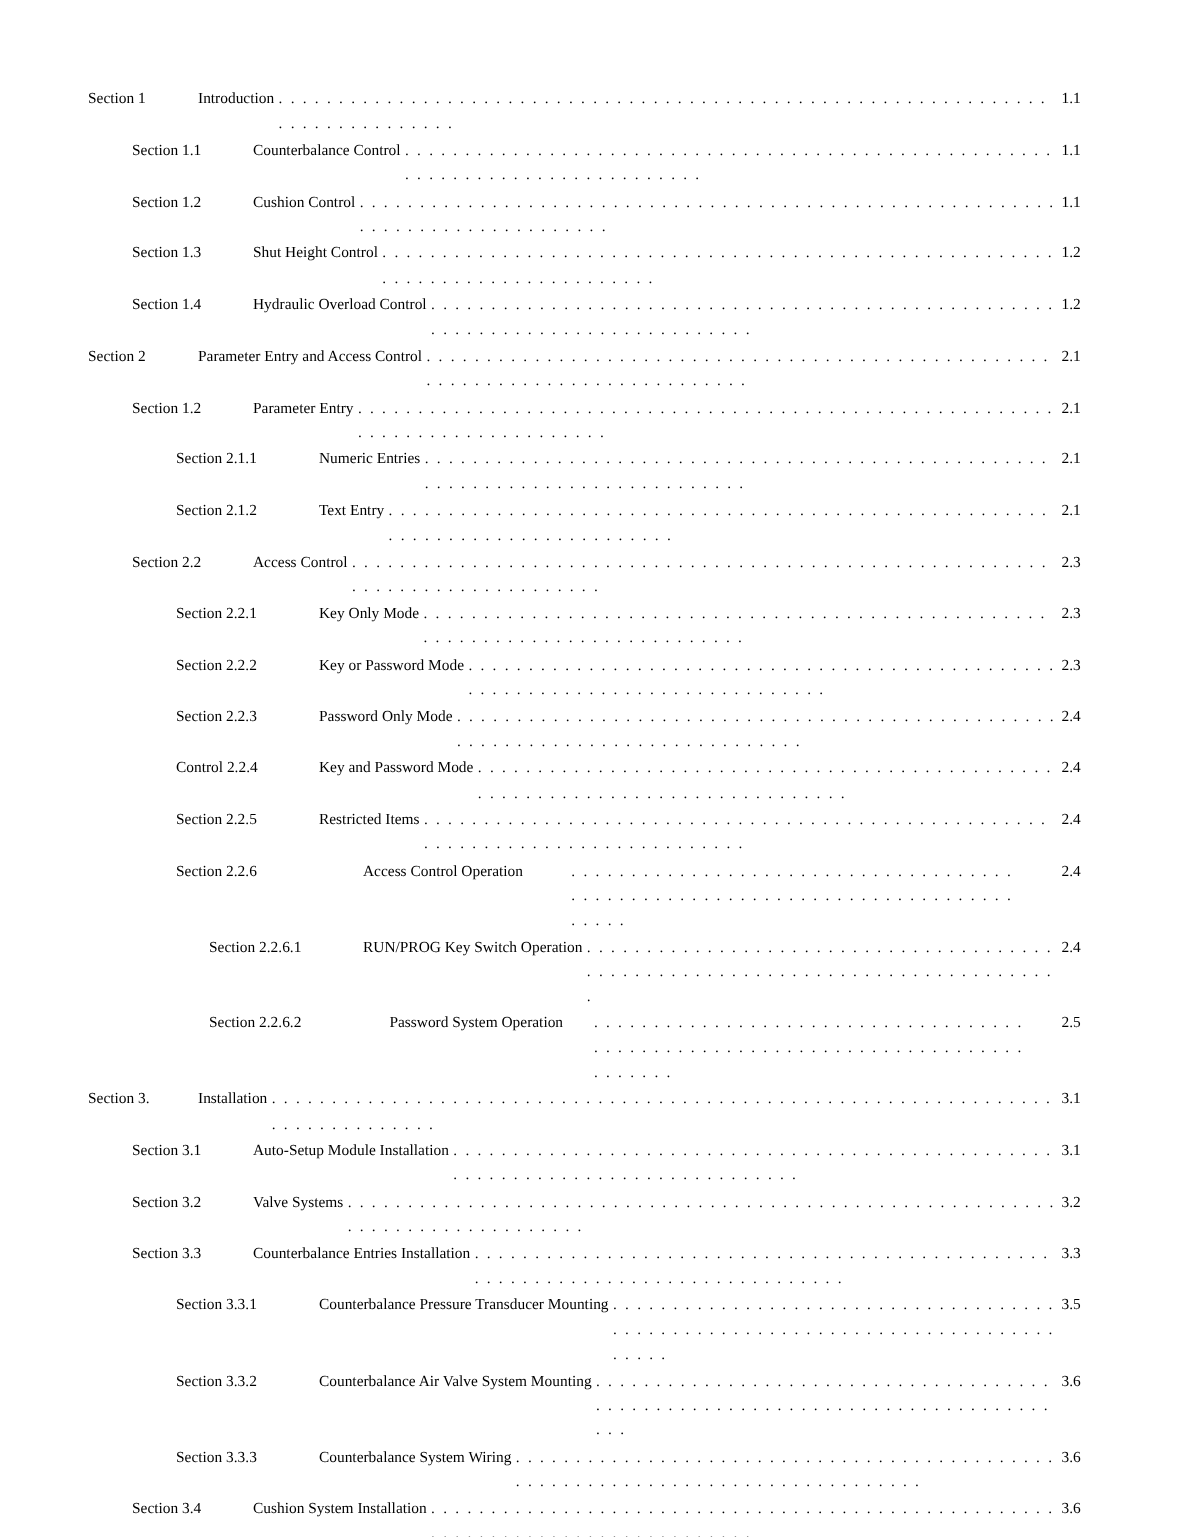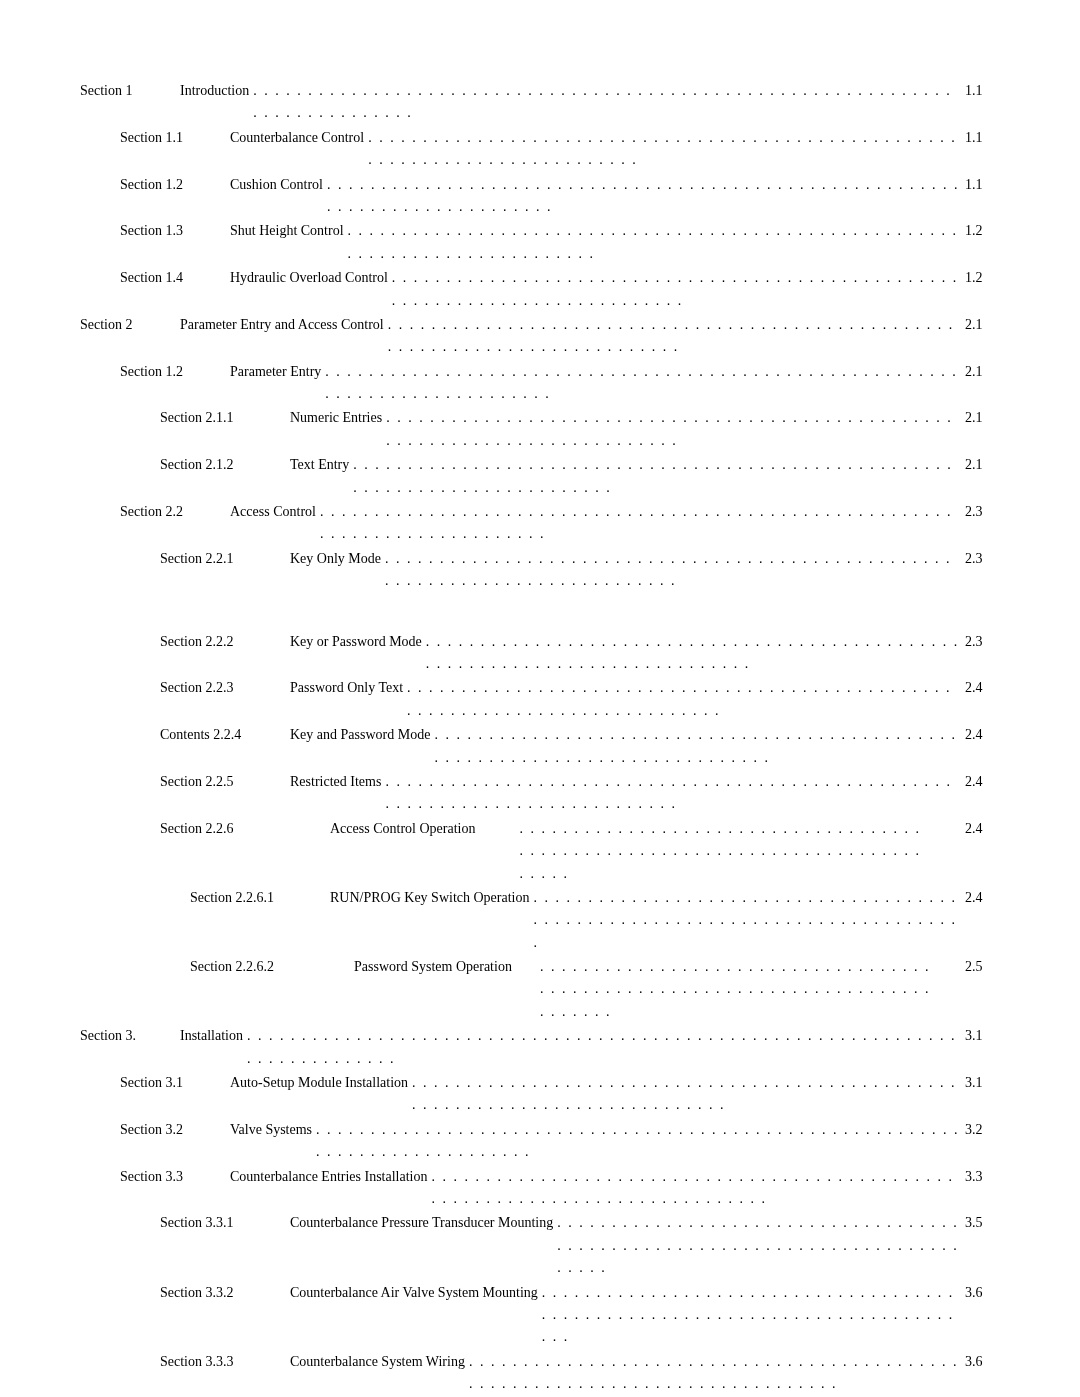--- a/index.html
+++ b/index.html
@@ -138,33 +138,33 @@
         <span class="toc-dots" style="overflow: hidden; display: inline-block; vertical-align: bottom;"> . . . . . . . . . . . . . . . . . . . . . . . . . . . . . . . . . . . . . . . . . . . . . . . . . . . . . . . . . . . . . . . . . . . . . . . . . . . . . . .</span>
         <span class="toc-page">2.3</span>
       </div>
       <div class="toc-entry" style="padding-left: 80px;">
         <span class="toc-section-num" style="min-width: 130px;">Section 2.2.1</span>
         <span class="toc-title">Key Only Mode</span>
         <span class="toc-dots" style="overflow: hidden; display: inline-block; vertical-align: bottom;"> . . . . . . . . . . . . . . . . . . . . . . . . . . . . . . . . . . . . . . . . . . . . . . . . . . . . . . . . . . . . . . . . . . . . . . . . . . . . . . .</span>
         <span class="toc-page">2.3</span>
       </div>
       <div class="toc-entry" style="padding-left: 80px;">
-        <span class="toc-section-num" style="min-width: 130px; margin-top: 36px;">Section 2.2.2</span>
+        <span class="toc-section-num" style="min-width: 130px;">Section 2.2.2</span>
         <span class="toc-title">Key or Password Mode</span>
         <span class="toc-dots" style="overflow: hidden; display: inline-block; vertical-align: bottom;"> . . . . . . . . . . . . . . . . . . . . . . . . . . . . . . . . . . . . . . . . . . . . . . . . . . . . . . . . . . . . . . . . . . . . . . . . . . . . . . .</span>
         <span class="toc-page">2.3</span>
       </div>
       <div class="toc-entry" style="padding-left: 80px;">
         <span class="toc-section-num" style="min-width: 130px;">Section 2.2.3</span>
-        <span class="toc-title">Password Only Text</span>
-        <span class="toc-dots" style="overflow: hidden; display: inline-block; vertical-align: bottom;"> . . . . . . . . . . . . . . . . . . . . . . . . . . . . . . . . . . . . . . . . . . . . . . . . . . . . . . . . . . . . . . . . . . . . . . . . . . . . . . .</span>
-        <span class="toc-page">2.4</span>
-      </div>
-      <div class="toc-entry" style="padding-left: 80px;">
-        <span class="toc-section-num" style="min-width: 130px;">Contents 2.2.4</span>
+        <span class="toc-title">Password Only Mode</span>
+        <span class="toc-dots" style="overflow: hidden; display: inline-block; vertical-align: bottom;"> . . . . . . . . . . . . . . . . . . . . . . . . . . . . . . . . . . . . . . . . . . . . . . . . . . . . . . . . . . . . . . . . . . . . . . . . . . . . . . .</span>
+        <span class="toc-page">2.4</span>
+      </div>
+      <div class="toc-entry" style="padding-left: 80px;">
+        <span class="toc-section-num" style="min-width: 130px;">Control 2.2.4</span>
         <span class="toc-title">Key and Password Mode</span>
         <span class="toc-dots" style="overflow: hidden; display: inline-block; vertical-align: bottom;"> . . . . . . . . . . . . . . . . . . . . . . . . . . . . . . . . . . . . . . . . . . . . . . . . . . . . . . . . . . . . . . . . . . . . . . . . . . . . . . .</span>
         <span class="toc-page">2.4</span>
       </div>
       <div class="toc-entry" style="padding-left: 80px;">
         <span class="toc-section-num" style="min-width: 130px;">Section 2.2.5</span>
         <span class="toc-title">Restricted Items</span>
         <span class="toc-dots" style="overflow: hidden; display: inline-block; vertical-align: bottom;"> . . . . . . . . . . . . . . . . . . . . . . . . . . . . . . . . . . . . . . . . . . . . . . . . . . . . . . . . . . . . . . . . . . . . . . . . . . . . . . .</span>
         <span class="toc-page">2.4</span>
       </div>

